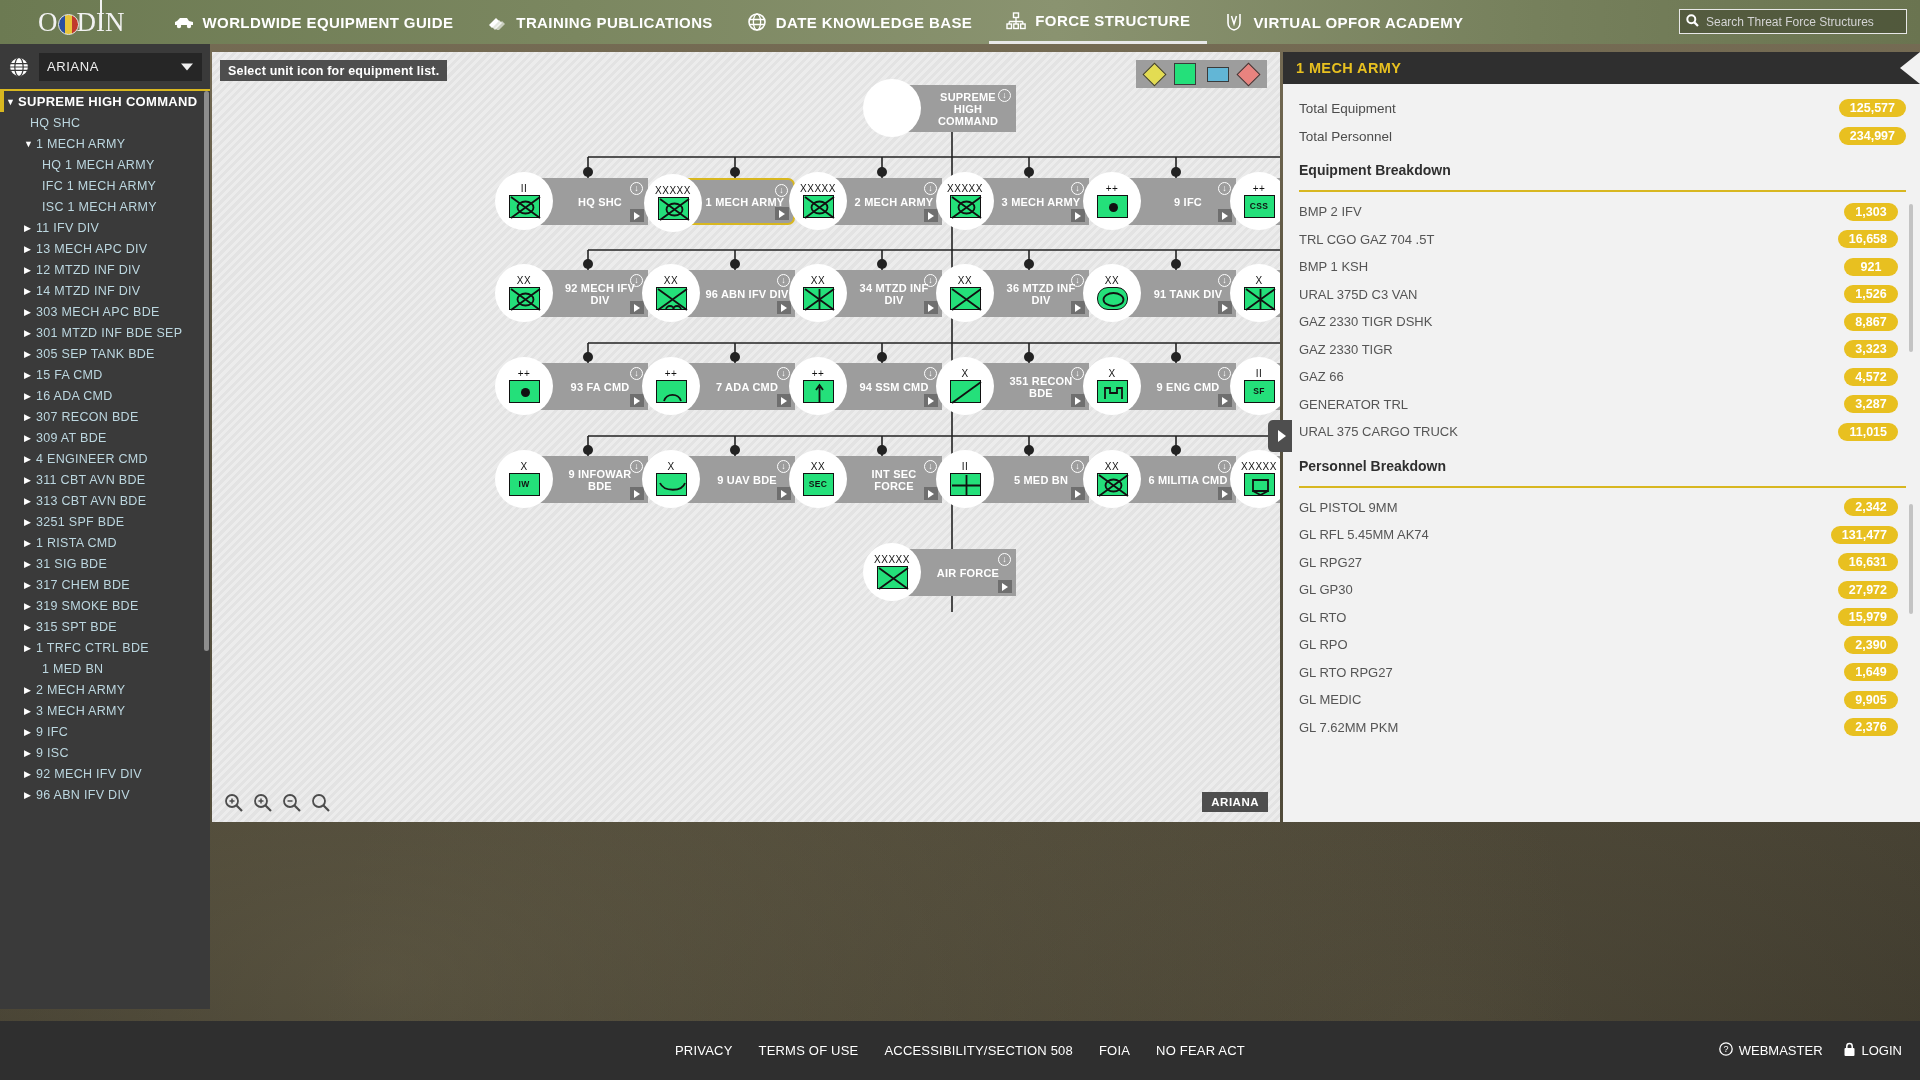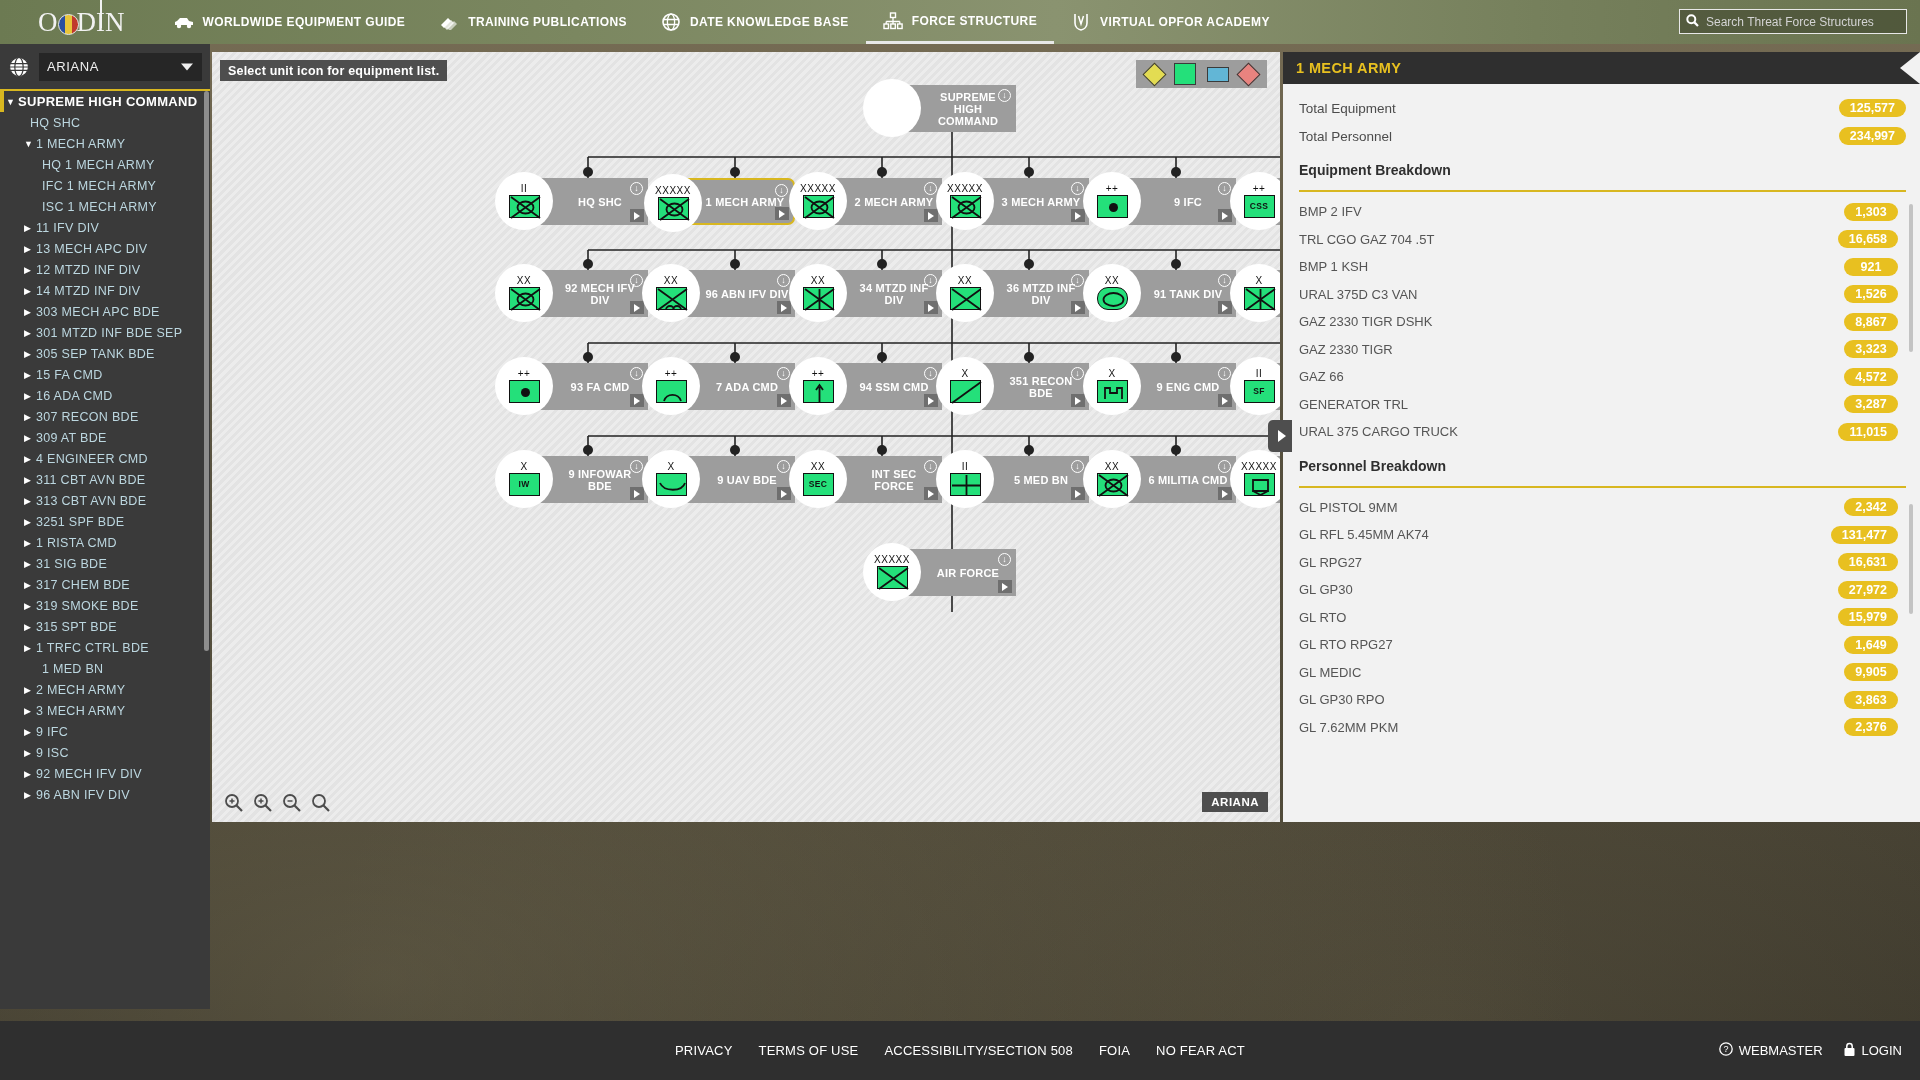--- a/index.html
+++ b/index.html
@@ -25,21 +25,21 @@
   .logo-globe {
     width: 21px; height: 21px; border-radius: 50%;
     background: linear-gradient(90deg,#2a4fa0 33%, #e8c53a 33%, #e8c53a 66%, #c0392b 66%);
     border: 1px solid #e8e8e8; display: inline-block; vertical-align: middle;
     margin-right: -4px;
   }
   .navitems { display: flex; align-items: center; margin-left: 32px; height: 44px; }
   .navitem {
     display: flex; align-items: center; gap: 9px;
     padding: 0 17px; height: 44px; cursor: pointer;
-    color: #ffffff; font-size: 12px; font-weight: bold; letter-spacing: .4px;
+    color: #ffffff; font-size: 15px; font-weight: bold; letter-spacing: .4px;
     white-space: nowrap;
   }
   .navitem.active { border-bottom: 3px solid #e8e8e8; }
   .navicon { display:flex; align-items:center; justify-content:center; width:20px; height:20px; }
 
   #searchwrap {
     position: absolute; right: 13px; top: 9px;
     width: 228px; height: 25px;
     background: rgba(60,66,44,.55);
     border: 1px solid #e8e8e8;
@@ -988,30 +988,30 @@
       </div>
       <div class="brk-row">
         <span class="lbl">GL GP30</span>
         <span class="pill">27,972</span>
       </div>
       <div class="brk-row">
         <span class="lbl">GL RTO</span>
         <span class="pill">15,979</span>
       </div>
       <div class="brk-row">
+        <span class="lbl">GL RPO</span>
+        <span class="pill">2,390</span>
+      </div>
+      <div class="brk-row">
         <span class="lbl">GL RTO RPG27</span>
         <span class="pill">1,649</span>
       </div>
       <div class="brk-row">
         <span class="lbl">GL MEDIC</span>
         <span class="pill">9,905</span>
-      </div>
-      <div class="brk-row">
-        <span class="lbl">GL GP30 RPO</span>
-        <span class="pill">3,863</span>
       </div>
       <div class="brk-row">
         <span class="lbl">GL 7.62MM PKM</span>
         <span class="pill">2,376</span>
       </div>
     </div>
 </div>
 
 <div id="footer">
   <div id="footer-links" style="display:flex;align-items:center;">

